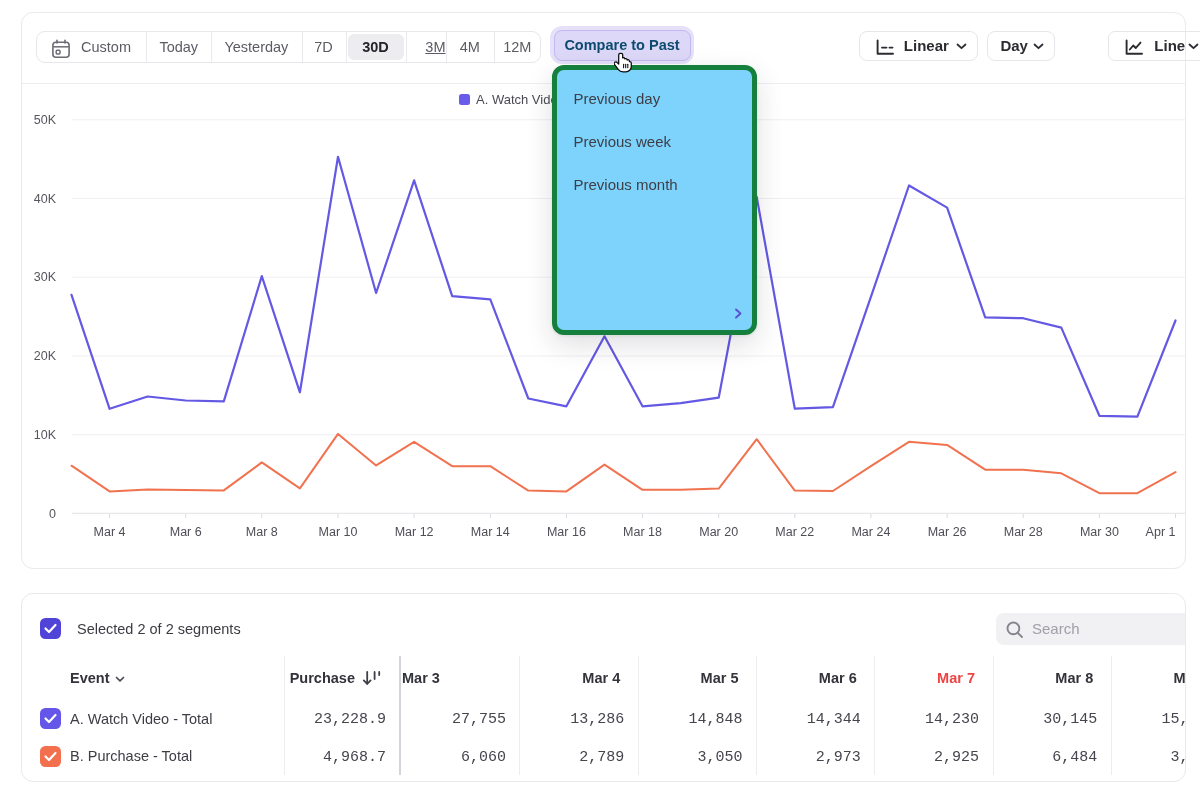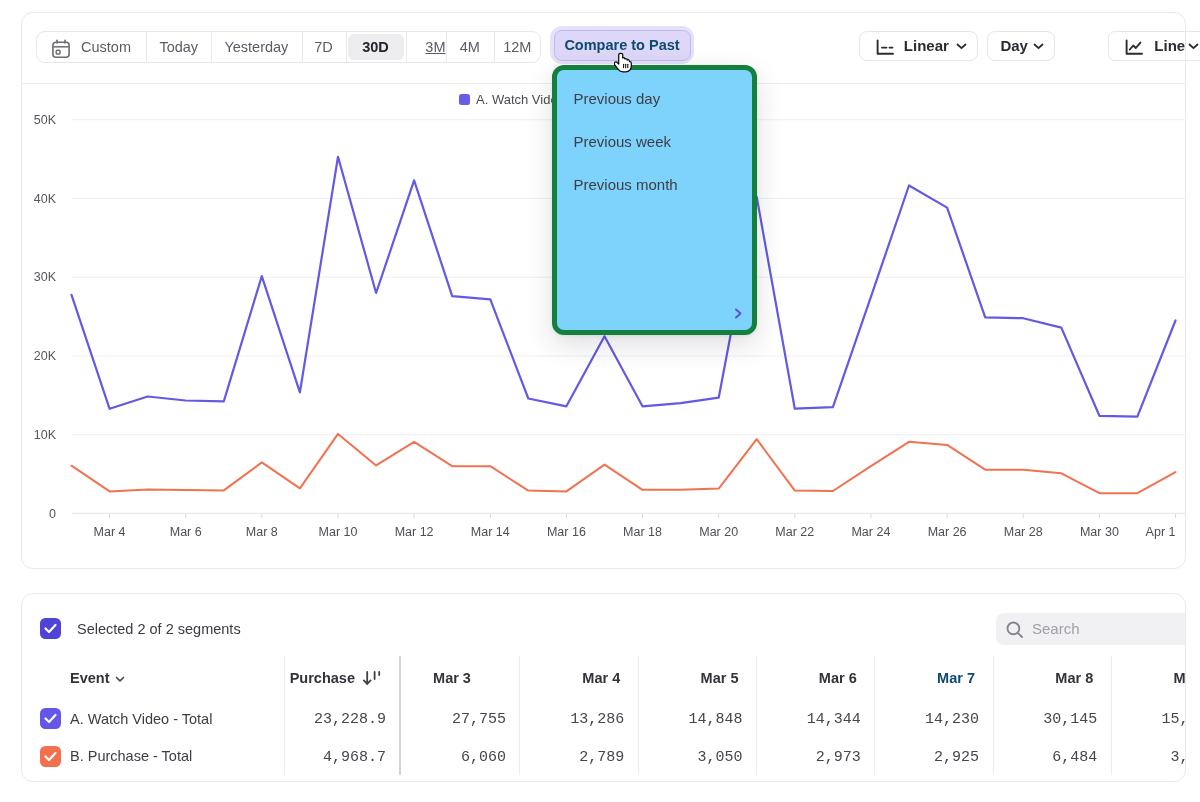--- a/index.html
+++ b/index.html
@@ -181,25 +181,25 @@
   <div class="abs" style="left:48px;top:76px;font-size:14.5px;font-weight:bold;color:#33333b;">Event</div>
   <svg class="abs" style="left:92px;top:81px;" width="12" height="9" viewBox="0 0 12 9">
       <path d="M2.5 2.5 L6 5.8 L9.5 2.5" stroke="#4a4a52" stroke-width="1.7" fill="none" stroke-linecap="round" stroke-linejoin="round"></path>
     </svg>
   <div class="abs" style="left:233px;top:76px;width:100px;text-align:right;font-size:14.5px;font-weight:bold;color:#33333b;">Purchase</div>
   <svg class="abs" style="left:339px;top:75px;" width="22" height="19" viewBox="0 0 22 19">
     <path d="M6.2 3 V15 M6.2 15 L2.8 11.4 M6.2 15 L9.6 11.4" stroke="#3f3f47" stroke-width="1.8" fill="none" stroke-linecap="round" stroke-linejoin="round"></path>
     <line x1="13.6" y1="3" x2="13.6" y2="10" stroke="#3f3f47" stroke-width="1.8" stroke-linecap="round"></line>
     <line x1="18.2" y1="3" x2="18.2" y2="6" stroke="#3f3f47" stroke-width="1.8" stroke-linecap="round"></line>
   </svg>
-  <div class="abs" style="left:380px;top:76px;width:100px;text-align:center;font-size:14.5px;font-weight:bold;color:#33333b;">Mar 3</div>
+  <div class="abs" style="left:380px;top:76px;width:100px;text-align:left;font-size:14.5px;font-weight:bold;color:#33333b;">Mar 3</div>
   <div class="abs" style="left:498.25px;top:76px;width:100px;text-align:right;font-size:14.5px;font-weight:bold;color:#33333b;">Mar 4</div>
   <div class="abs" style="left:616.5px;top:76px;width:100px;text-align:right;font-size:14.5px;font-weight:bold;color:#33333b;">Mar 5</div>
   <div class="abs" style="left:734.75px;top:76px;width:100px;text-align:right;font-size:14.5px;font-weight:bold;color:#33333b;">Mar 6</div>
-  <div class="abs" style="left:853px;top:76px;width:100px;text-align:right;font-size:14.5px;font-weight:bold;color:#0c4a6e;">Mar 7</div>
+  <div class="abs" style="left:853px;top:76px;width:100px;text-align:right;font-size:14.5px;font-weight:bold;color:#ef4444;">Mar 7</div>
   <div class="abs" style="left:971.25px;top:76px;width:100px;text-align:right;font-size:14.5px;font-weight:bold;color:#33333b;">Mar 8</div>
   <div class="abs" style="left:1089.5px;top:76px;width:100px;text-align:right;font-size:14.5px;font-weight:bold;color:#33333b;">Mar 9</div>
 
   <div class="abs" style="left:18px;top:114px;width:21px;height:21px;border-radius:5.5px;background:#6456e9;">
     <svg width="21" height="21" viewBox="0 0 21 21">
         <path d="M5.5 10.5 L9 14 L15.5 7" stroke="#fff" stroke-width="2.2" fill="none" stroke-linecap="round" stroke-linejoin="round"></path>
       </svg>
   </div>
   <div class="abs" style="left:48px;top:116.5px;font-size:14.5px;color:#3d3d45;">A. Watch Video - Total</div>
   <div class="abs num" style="left:264px;top:117px;width:100px;">23,228.9</div>

